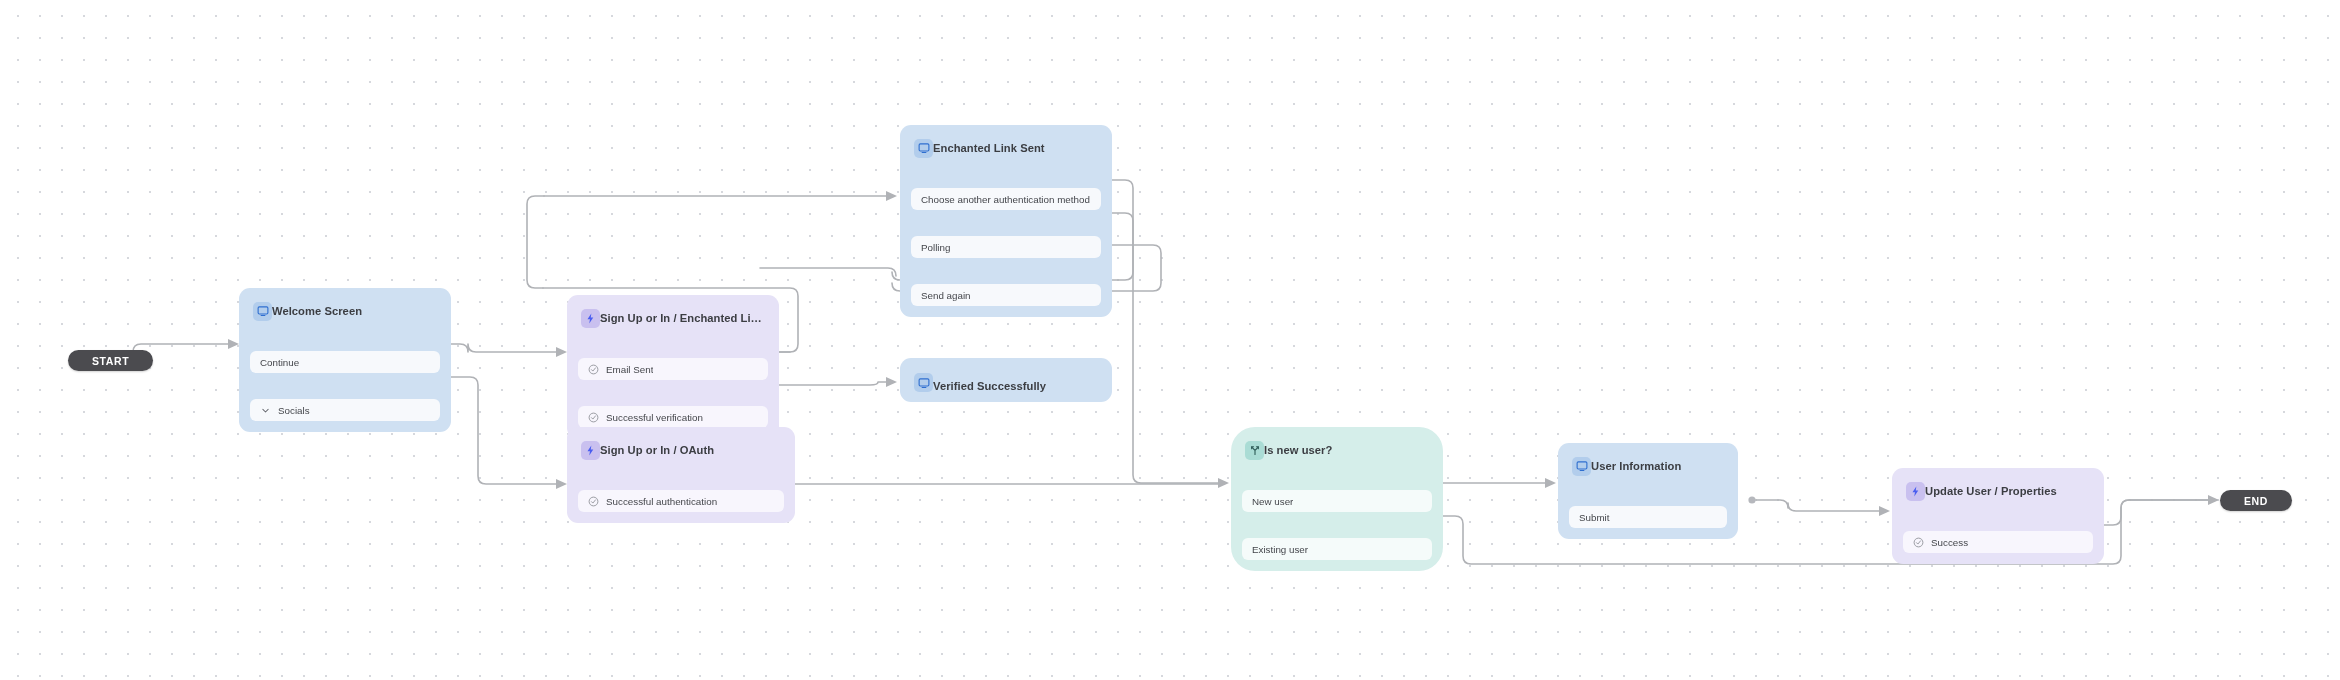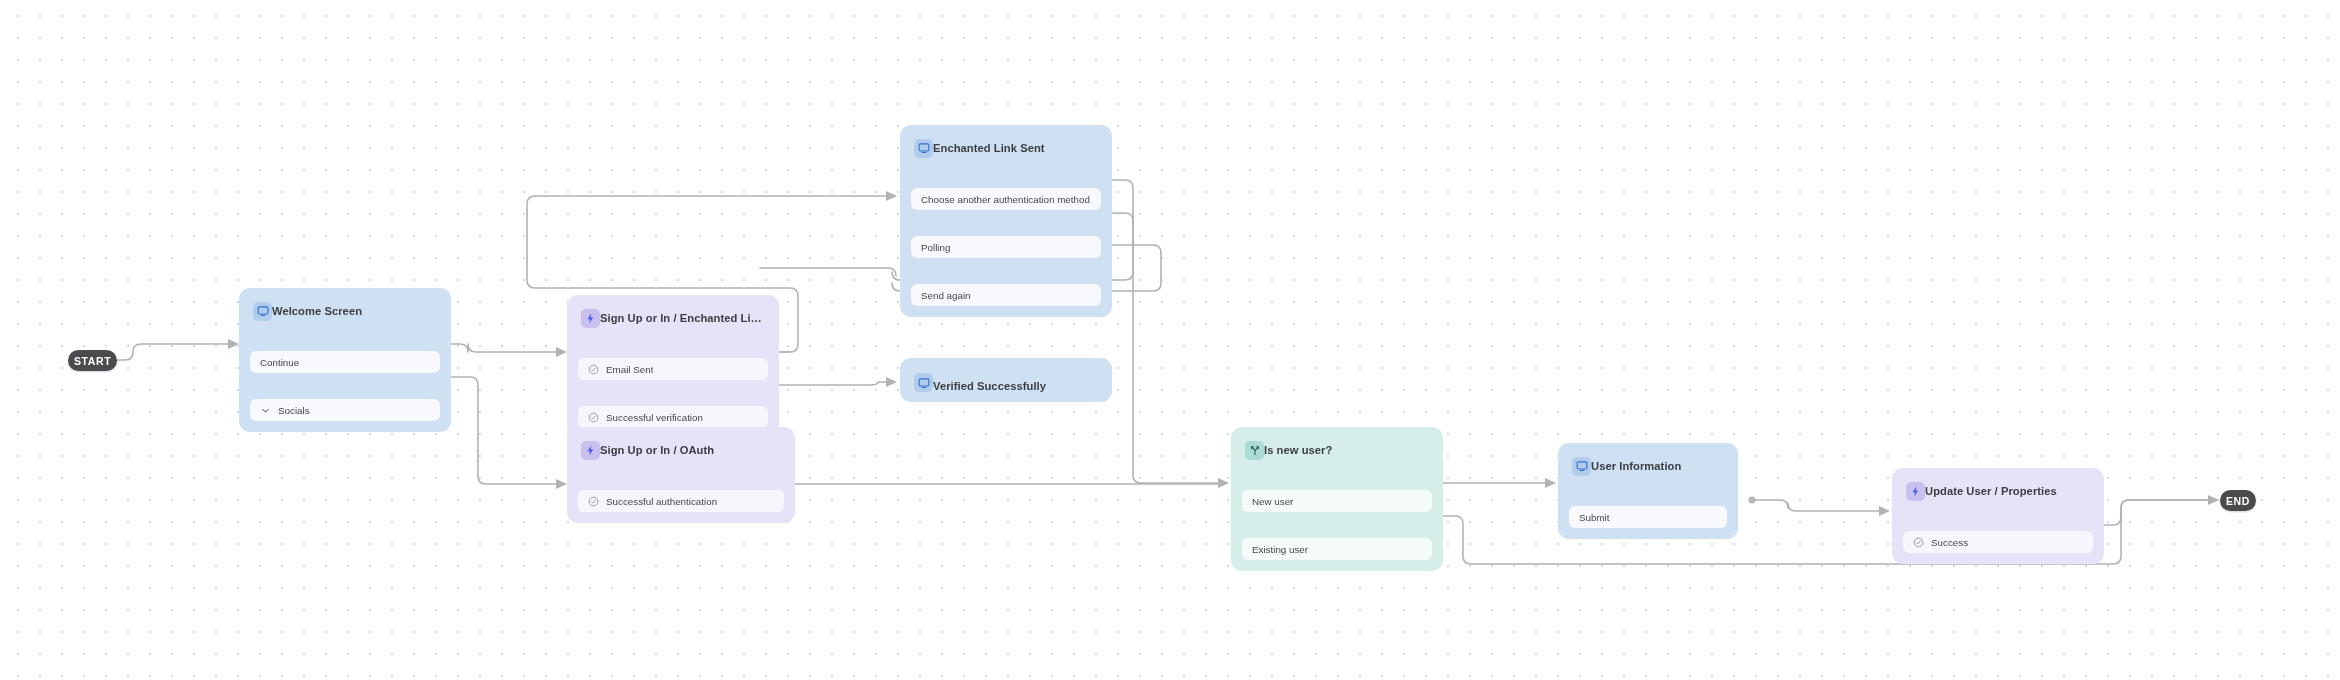--- a/index.html
+++ b/index.html
@@ -49,42 +49,42 @@
     stroke: none;
   }
 
   
   .terminal {
     position: absolute;
     display: flex;
     align-items: center;
     justify-content: center;
     height: 21px;
-    padding: 0 6px;
+    padding: 0 24px;
     border-radius: 11px;
     background: #4b4b4f;
     color: #ffffff;
     font-size: 10.5px;
     font-weight: 700;
     letter-spacing: 0.6px;
     box-shadow: 0 1px 2px rgba(0,0,0,0.18);
     cursor: pointer;
   }
 
   
   .node {
     position: absolute;
     border-radius: 11px;
     padding: 10px 11px 11px 11px;
     box-sizing: border-box;
     cursor: pointer;
   }
   .node.screen   { background: #cfe0f2; }
   .node.action   { background: #e6e2f7; }
-  .node.condition{ background: #d5eeea; }
+  .node.condition{ background: #d5eeea; border-radius: 24px; }
 
   .node-header {
     display: flex;
     align-items: center;
     gap: 0;
     padding: 2px 3px 0 3px;
     height: 22px;
     margin-bottom: 9px;
   }
   .node-icon {

